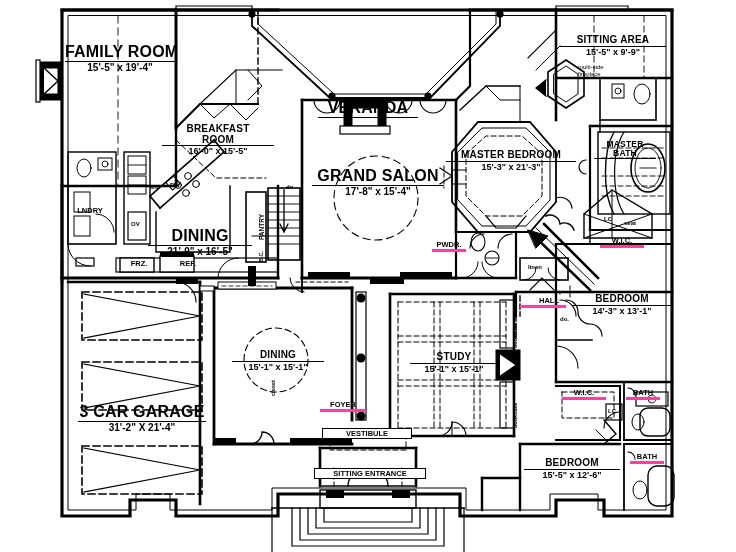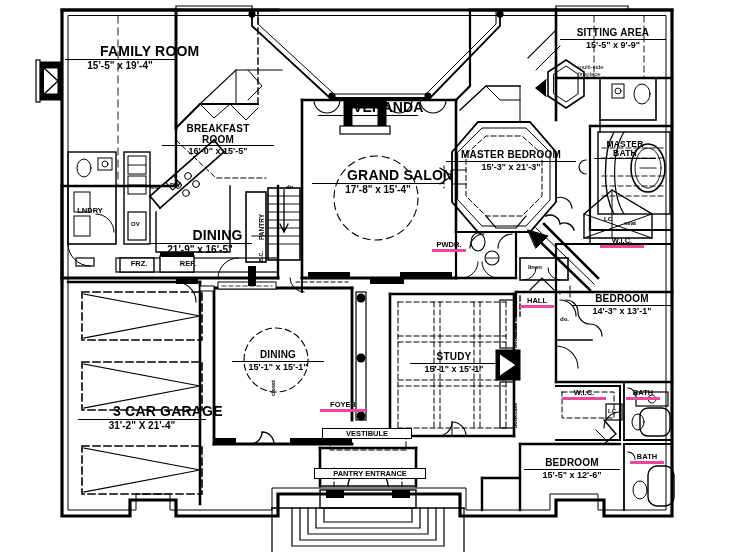--- a/index.html
+++ b/index.html
@@ -3,21 +3,21 @@
 <meta charset="utf-8">
 <title>Floor Plan</title>
 <style>
   html,body{margin:0;padding:0;background:#ffffff;}
   body{font-family:"Liberation Sans", sans-serif;}
   #plan-root{position:relative;width:736px;height:552px;background:#ffffff;overflow:hidden;}
   #plan-svg{position:absolute;left:0;top:0;width:736px;height:552px;}
   .lbl{position:absolute;text-align:center;color:#000;line-height:1.05;white-space:nowrap;}
   .lbl .nm{display:block;font-weight:bold;letter-spacing:.2px;border-bottom:1px solid #000;padding-bottom:0px;}
   .lbl .dm{display:block;font-weight:bold;letter-spacing:0px;margin-top:1px;}
-  .room-lg .nm{font-size:14px;padding-left:35px;}
+  .room-lg .nm{font-size:16px;}
   .room-lg .dm{font-size:10px;}
   .room-md .nm{font-size:10px;}
   .room-md .dm{font-size:9px;}
   .room-sm .nm{font-size:8.5px;}
   .tag{position:absolute;font-size:7.5px;font-weight:bold;color:#000;white-space:nowrap;text-align:center;}
   .tag.ul{border-bottom:3px solid #ec4899;}
   .tag-xs{position:absolute;font-size:6px;font-weight:bold;color:#000;white-space:nowrap;}
   .tag-note{position:absolute;font-size:6px;color:#000;white-space:nowrap;line-height:1.15;font-weight:normal;}
   .vtag{position:absolute;font-size:6.5px;font-weight:bold;color:#000;white-space:nowrap;
         transform-origin:0 0;transform:rotate(-90deg);}
@@ -405,21 +405,21 @@
 <div class="lbl room-lg" style="left:312px;top:168px;width:132px;">
   <span class="nm">GRAND SALON</span>
   <span class="dm">17'-8" x 15'-4"</span>
 </div>
 
 <div class="lbl room-md" style="left:446px;top:150px;width:130px;">
   <span class="nm">MASTER BEDROOM</span>
   <span class="dm">15'-3" x 21'-3"</span>
 </div>
 
-<div class="lbl room-md" style="left:560px;top:28px;width:106px;">
+<div class="lbl room-md" style="left:560px;top:35px;width:106px;">
   <span class="nm">SITTING AREA</span>
   <span class="dm">15'-5" x 9'-9"</span>
 </div>
 
 <div class="tag-note" style="left:578px;top:64px;">
   <span>multi-side</span><br>
   <span>fireplace</span>
 </div>
 
 <div class="lbl room-sm" style="left:594px;top:140px;width:62px;">
@@ -447,23 +447,23 @@
   <span class="dm">14'-3" x 13'-1"</span>
 </div>
 
 <div class="lbl room-md" style="left:524px;top:458px;width:96px;">
   <span class="nm">BEDROOM</span>
   <span class="dm">15'-5" x 12'-6"</span>
 </div>
 
 <div class="tag ul" style="left:320px;top:400px;width:46px;">FOYER</div>
 <div class="boxtag" style="left:322px;top:428px;width:84px;text-align:center;">VESTIBULE</div>
-<div class="boxtag" style="left:314px;top:468px;width:106px;text-align:center;">PANTRY ENTRANCE</div>
-
-<div class="tag ul" style="left:520px;top:296px;width:34px;">HALL</div>
+<div class="boxtag" style="left:314px;top:468px;width:106px;text-align:center;">SITTING ENTRANCE</div>
+
+<div class="tag ul" style="left:520px;top:296px;width:34px;padding-left:12px;">HALL</div>
 <div class="tag ul" style="left:432px;top:240px;width:34px;">PWDR.</div>
 <div class="tag" style="left:66px;top:206px;width:48px;">LNDRY</div>
 
 <div class="vtag" style="left:258px;top:240px;">PANTRY</div>
 <div class="vtag-s" style="left:258px;top:262px;">B.C.</div>
 
 <div class="tag ul" style="left:600px;top:236px;width:44px;">W.I.C.</div>
 <div class="tag ul" style="left:562px;top:388px;width:44px;">W.I.C.</div>
 <div class="tag ul" style="left:626px;top:388px;width:34px;">BATH</div>
 <div class="tag ul" style="left:630px;top:452px;width:34px;">BATH</div>

